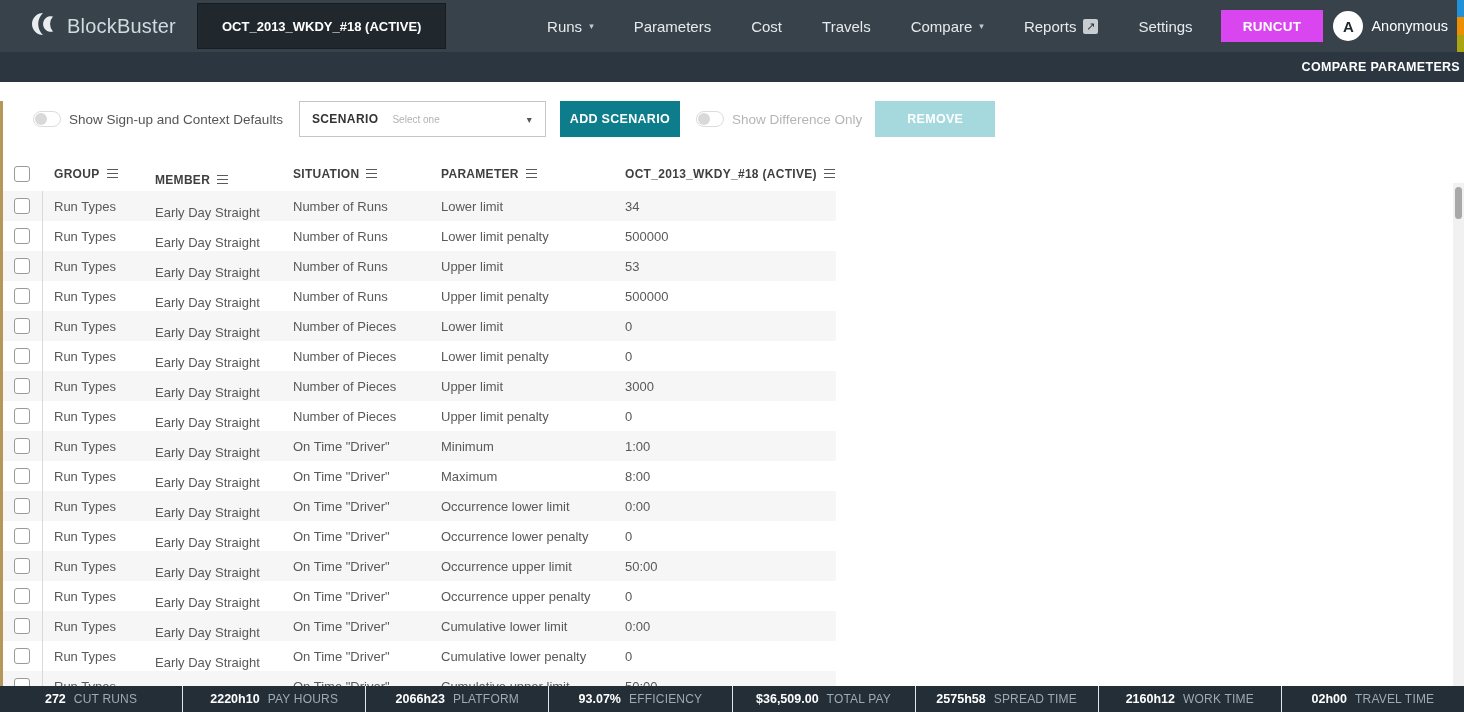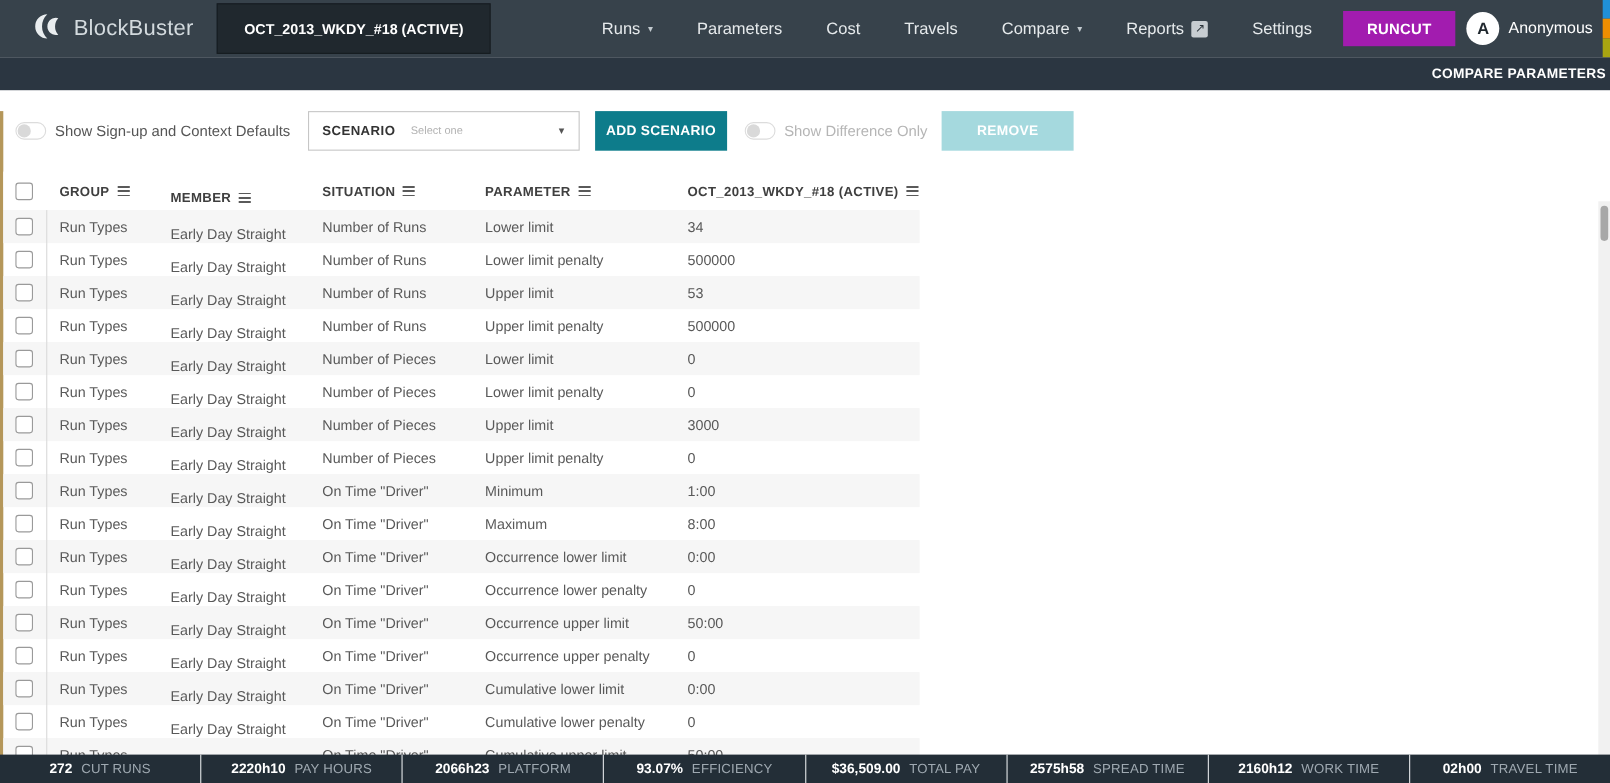--- a/index.html
+++ b/index.html
@@ -11,37 +11,37 @@
   .brand { display:flex; align-items:center; gap:9px; padding-left:28px; width:197px; flex:0 0 auto; }
   .brand-text { color:#d3dade; font-size:20px; letter-spacing:.2px; }
   .tab { height:46px; margin:3px 0; padding:0 24px; background:#20282e; border:1px solid #161c21;
          display:flex; align-items:center; color:#fff; font-weight:bold; font-size:13px; flex:0 0 auto; cursor:pointer; }
   .nav-menu { display:flex; align-items:center; margin-left:auto; }
   .nav-item { padding:0 20px; height:52px; display:flex; align-items:center; gap:7px;
               color:#e6eaec; font-size:15px; cursor:pointer; white-space:nowrap; }
   .caret { font-size:9px; color:#c2cacf; }
   .ext-ico { width:15px; height:15px; background:#c7cdd1; border-radius:2px; color:#2a333a;
              font-size:11px; line-height:15px; text-align:center; display:inline-block; }
-  .runcut-btn { background:#a21caf; color:#fff; font-weight:bold; font-size:13.5px; letter-spacing:.3px;
+  .runcut-btn { background:#d946ef; color:#fff; font-weight:bold; font-size:13.5px; letter-spacing:.3px;
                 height:32px; padding:0 22px; border:none; margin-left:8px; cursor:pointer; }
   .user { display:flex; align-items:center; gap:8px; padding:0 16px 0 10px; cursor:pointer; }
   .avatar { width:30px; height:30px; border-radius:50%; background:#fff; color:#20282e;
             font-weight:bold; font-size:15px; display:flex; align-items:center; justify-content:center; }
   .user-name { color:#fff; font-size:14.5px; }
   .edge-strip { position:absolute; right:0; top:0; width:7px; height:52px; display:flex; flex-direction:column; }
   .edge-strip span { flex:1; }
 
   
   .subheader { height:30px; background:#2b3641; display:flex; align-items:center; justify-content:flex-end;
                padding-right:4px; color:#fff; font-weight:bold; font-size:12.5px; letter-spacing:.3px; }
 
   
   .content { height:604px; border-left:3px solid #b5975a; position:relative; background:#fff; }
 
-  .toolbar { display:flex; align-items:center; margin-top:19px; height:36px; }
+  .toolbar { display:flex; align-items:center; margin-top:19px; height:36px;padding-left:19px; }
   .toggle { width:28px; height:16px; border:1px solid #dcdcdc; border-radius:9px; background:#fff;
             position:relative; flex:0 0 auto; cursor:pointer; }
   .toggle::after { content:''; position:absolute; left:1px; top:1px; width:12px; height:12px;
                    border-radius:50%; background:#d9d9d9; }
   .tgl-label { font-size:13.5px; color:#555; margin-left:8px; }
   .tgl-label.muted { color:#b5b5b5; }
   .scenario-select { margin-left:4px; width:247px; height:36px; border:1px solid #c6c6c6; background:#fff;
                      display:flex; align-items:center; cursor:pointer; }
   .scenario-label { font-weight:bold; font-size:12px; color:#333; letter-spacing:.4px; padding:0 14px 0 12px; }
   .scenario-placeholder { color:#b2b2b2; font-size:10px; flex:1; }

